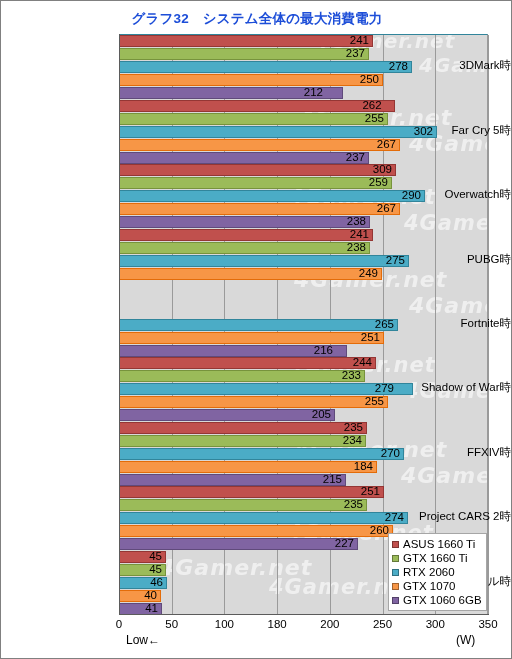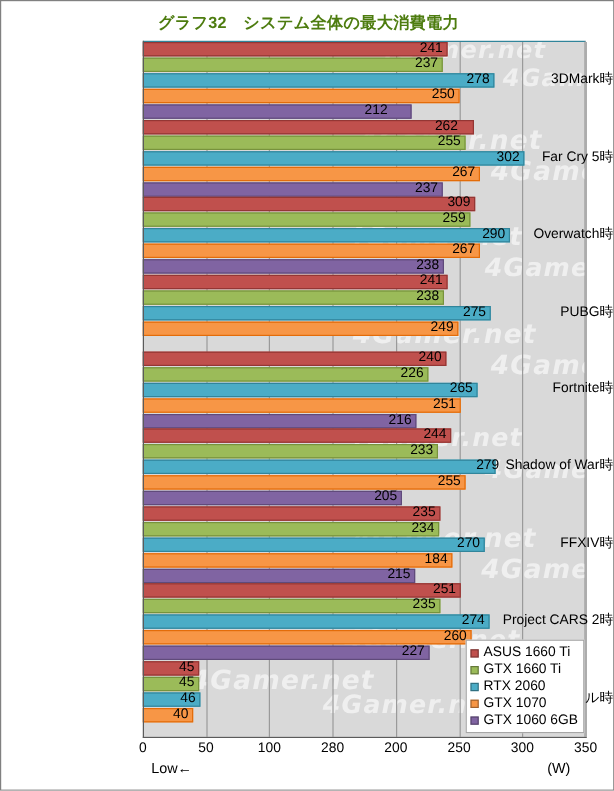--- a/index.html
+++ b/index.html
@@ -20,21 +20,21 @@
     overflow: hidden;
   }
   #chart-title {
     position: absolute;
     left: 0;
     top: 9px;
     width: 512px;
     text-align: center;
     font-size: 13.5px;
     font-weight: bold;
-    color: #4d7c0f;
+    color: #1d4ed8;
     letter-spacing: 0.2px;
   }
   
   #plot-area {
     position: absolute;
     left: 118px;
     top: 33px;
     width: 369px;
     height: 580px;
     background: #d9d9d9;
@@ -304,54 +304,46 @@
             <div class="bar" style="width: 290px; background: rgb(75, 172, 198); border-color: rgb(49, 133, 155);"></div>
             <div class="bar-label" style="left: 248px; width: 38px;">275</div>
           </div>
           <div class="bar-row" style="top: 39.2222px; right: 0px;">
             <div class="bar" style="width: 263px; background: rgb(247, 150, 70); border-color: rgb(227, 108, 9);"></div>
             <div class="bar-label" style="left: 221px; width: 38px;">249</div>
           </div>
           <div class="tick-sep" style="left: 0px; top: 64.2222px; height: 0.222222px;"></div>
         </div>
         <div class="cat-group" style="top: 257.778px; height: 64.4444px;">
-          <div class="bar-row" style="top: 0.222222px; right: 0px;">
-            <div class="bar" style="width: 253px; background: rgb(192, 80, 77); border-color: rgb(148, 54, 52);"></div>
-            <div class="bar-label" style="left: 211px; width: 38px;">240</div>
-          </div>
-          <div class="bar-row" style="top: 13.2222px; right: 0px;">
-            <div class="bar" style="width: 238px; background: rgb(155, 187, 89); border-color: rgb(119, 147, 60);"></div>
-            <div class="bar-label" style="left: 196px; width: 38px;">226</div>
-          </div>
           <div class="bar-row" style="top: 26.2222px; right: 0px;">
             <div class="bar" style="width: 279px; background: rgb(75, 172, 198); border-color: rgb(49, 133, 155);"></div>
             <div class="bar-label" style="left: 237px; width: 38px;">265</div>
           </div>
           <div class="bar-row" style="top: 39.2222px; right: 0px;">
             <div class="bar" style="width: 265px; background: rgb(247, 150, 70); border-color: rgb(227, 108, 9);"></div>
             <div class="bar-label" style="left: 223px; width: 38px;">251</div>
           </div>
           <div class="bar-row" style="top: 52.2222px; right: 0px;">
             <div class="bar" style="width: 228px; background: rgb(128, 100, 162); border-color: rgb(96, 74, 123);"></div>
-            <div class="bar-label" style="left: 186px; width: 38px;">216</div>
+            <div class="bar-label" style="left: 176px; width: 38px;">216</div>
           </div>
           <div class="tick-sep" style="left: 0px; top: 64.2222px; height: 0.222222px;"></div>
         </div>
         <div class="cat-group" style="top: 322.222px; height: 64.4444px;">
           <div class="bar-row" style="top: 0.222222px; right: 0px;">
             <div class="bar" style="width: 257px; background: rgb(192, 80, 77); border-color: rgb(148, 54, 52);"></div>
             <div class="bar-label" style="left: 215px; width: 38px;">244</div>
           </div>
           <div class="bar-row" style="top: 13.2222px; right: 0px;">
             <div class="bar" style="width: 246px; background: rgb(155, 187, 89); border-color: rgb(119, 147, 60);"></div>
             <div class="bar-label" style="left: 204px; width: 38px;">233</div>
           </div>
           <div class="bar-row" style="top: 26.2222px; right: 0px;">
             <div class="bar" style="width: 294px; background: rgb(75, 172, 198); border-color: rgb(49, 133, 155);"></div>
-            <div class="bar-label" style="left: 259px; width: 38px;">279</div>
+            <div class="bar-label" style="left: 237px; width: 38px;">279</div>
           </div>
           <div class="bar-row" style="top: 39.2222px; right: 0px;">
             <div class="bar" style="width: 269px; background: rgb(247, 150, 70); border-color: rgb(227, 108, 9);"></div>
             <div class="bar-label" style="left: 227px; width: 38px;">255</div>
           </div>
           <div class="bar-row" style="top: 52.2222px; right: 0px;">
             <div class="bar" style="width: 216px; background: rgb(128, 100, 162); border-color: rgb(96, 74, 123);"></div>
             <div class="bar-label" style="left: 174px; width: 38px;">205</div>
           </div>
           <div class="tick-sep" style="left: 0px; top: 64.2222px; height: 0.222222px;"></div>
@@ -411,20 +403,24 @@
             <div class="bar" style="width: 47px; background: rgb(155, 187, 89); border-color: rgb(119, 147, 60);"></div>
             <div class="bar-label" style="left: 5px; width: 38px;">45</div>
           </div>
           <div class="bar-row" style="top: 26.2222px; right: 0px;">
             <div class="bar" style="width: 48px; background: rgb(75, 172, 198); border-color: rgb(49, 133, 155);"></div>
             <div class="bar-label" style="left: 6px; width: 38px;">46</div>
           </div>
           <div class="bar-row" style="top: 39.2222px; right: 0px;">
             <div class="bar" style="width: 42px; background: rgb(247, 150, 70); border-color: rgb(227, 108, 9);"></div>
             <div class="bar-label" style="left: 0px; width: 38px;">40</div>
+          </div>
+          <div class="bar-row" style="top: 52.2222px; right: 0px;">
+            <div class="bar" style="width: 43px; background: rgb(128, 100, 162); border-color: rgb(96, 74, 123);"></div>
+            <div class="bar-label" style="left: 1px; width: 38px;">41</div>
           </div>
         </div>
       </div>
   </div>
 
   <div id="axis-left-line"></div>
   <div id="axis-bottom-line"></div>
 
   <div id="cat-labels">
       <div class="cat-label" style="top: 57.2222px;">3DMark時</div>
@@ -434,21 +430,21 @@
       <div class="cat-label" style="top: 315px;">Fortnite時</div>
       <div class="cat-label" style="top: 379.444px;">Shadow of War時</div>
       <div class="cat-label" style="top: 443.889px;">FFXIV時</div>
       <div class="cat-label" style="top: 508.333px;">Project CARS 2時</div>
       <div class="cat-label" style="top: 572.778px;">アイドル時</div>
     </div>
   <div id="xtick-labels">
       <div class="xtick-label" style="left: 98px;">0</div>
       <div class="xtick-label" style="left: 150.714px;">50</div>
       <div class="xtick-label" style="left: 203.429px;">100</div>
-      <div class="xtick-label" style="left: 256.143px;">280</div>
+      <div class="xtick-label" style="left: 256.143px;">180</div>
       <div class="xtick-label" style="left: 308.857px;">200</div>
       <div class="xtick-label" style="left: 361.571px;">250</div>
       <div class="xtick-label" style="left: 414.286px;">300</div>
       <div class="xtick-label" style="left: 467px;">350</div>
     </div>
 
   <div id="low-annotation">Low←</div>
   <div id="unit-label">(W)</div>
 
   <div id="legend">

